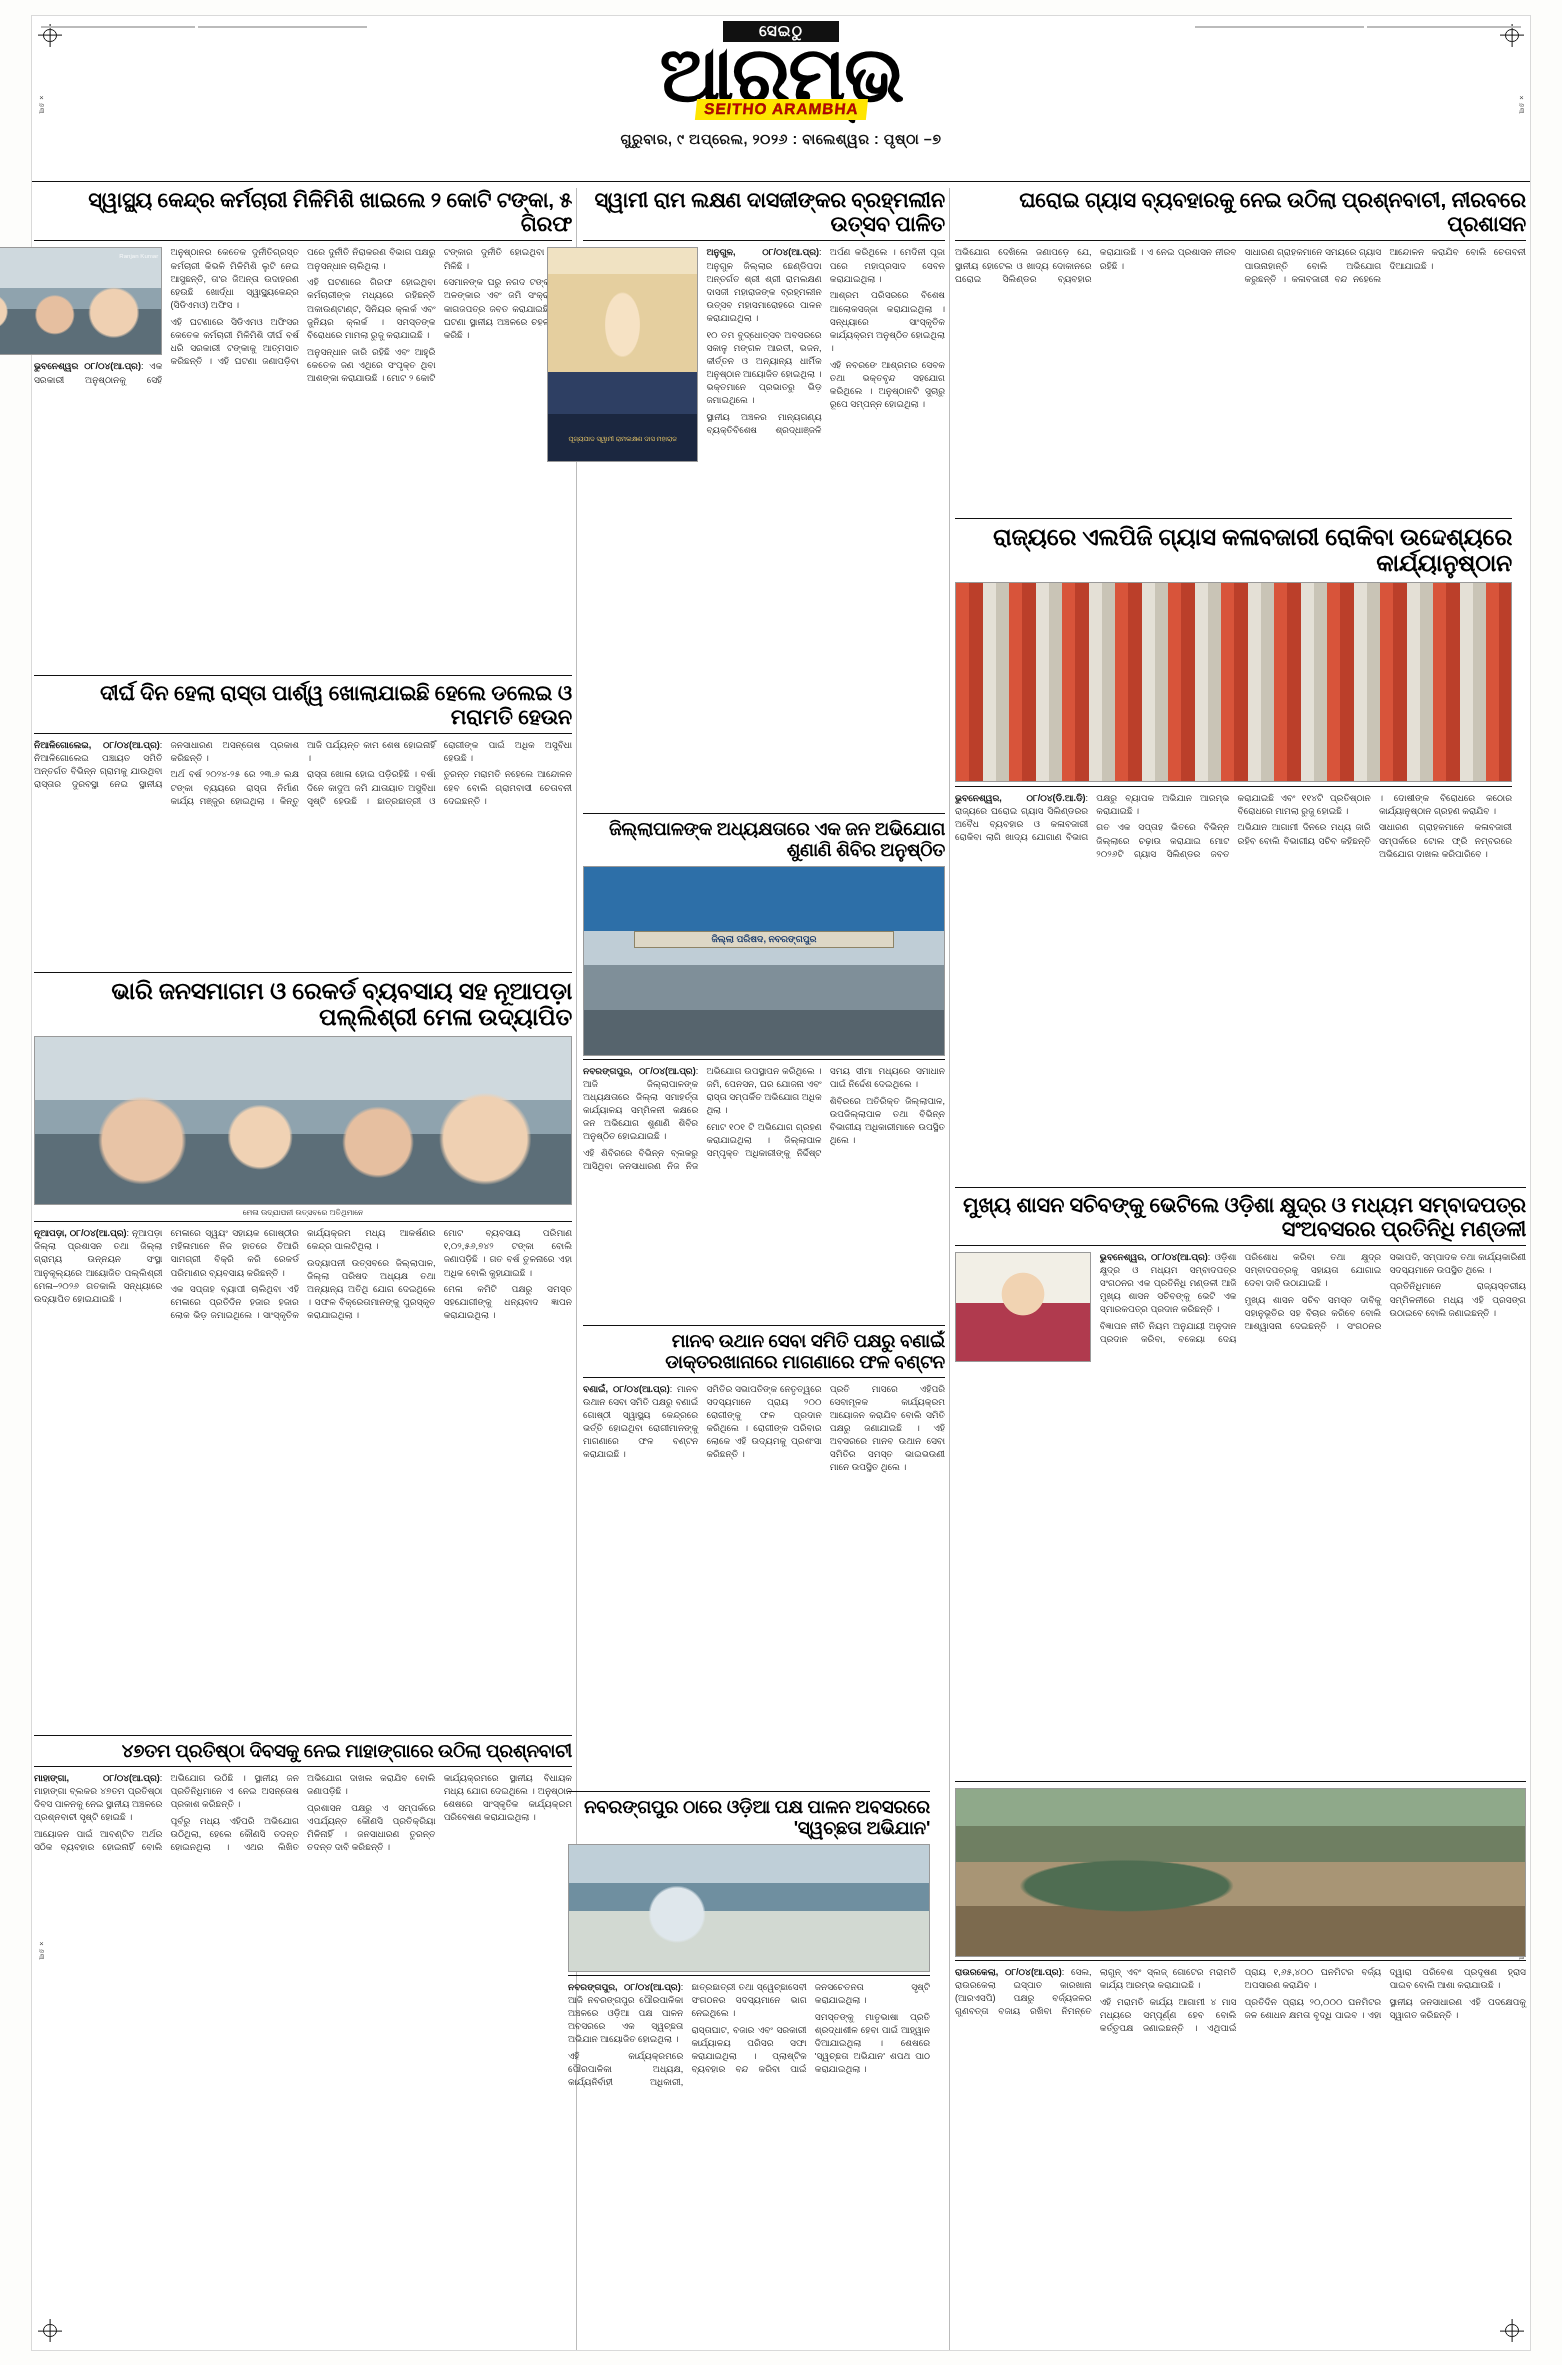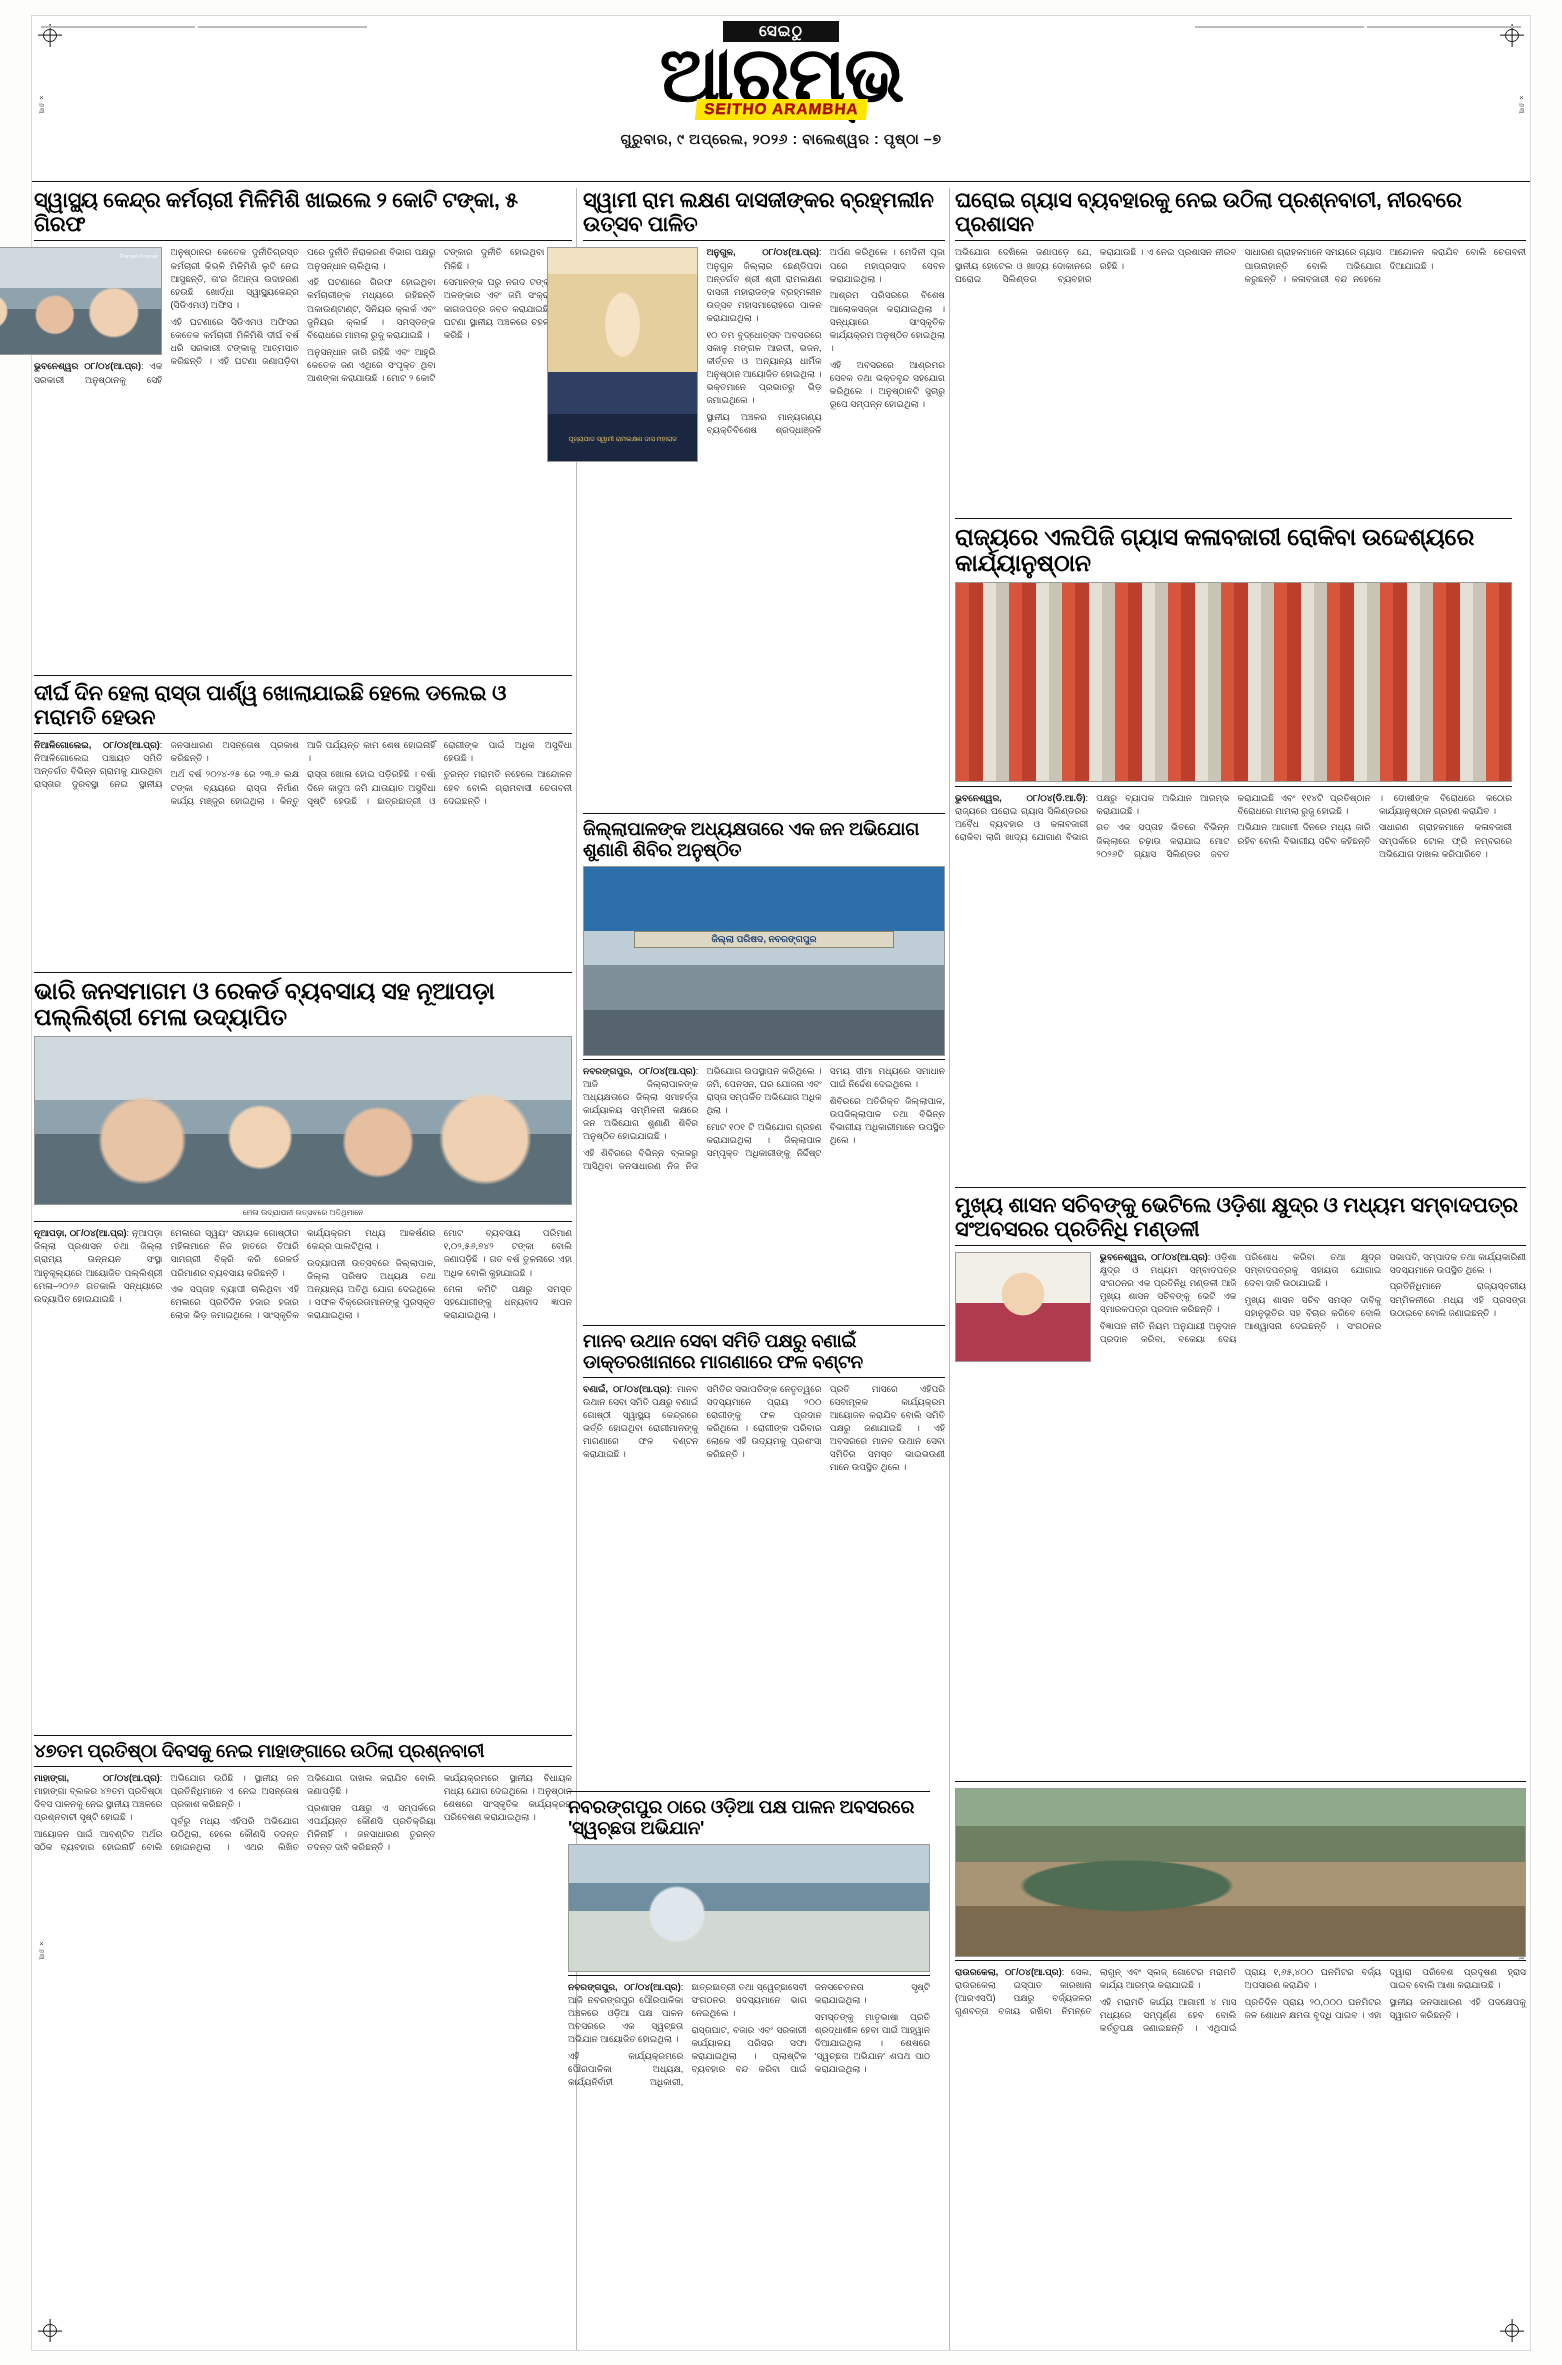--- a/index.html
+++ b/index.html
@@ -89,21 +89,21 @@
   
   .content{
     position:absolute; left:0; right:0; top:172px; bottom:0;
     padding:0 8.2px 3.1px;
   }
   .colrule{ position:absolute; top:0; bottom:0; width:0.5px; background:#bbb; }
 
   .zone{ position:absolute; }
 
   h2.hl{
-    margin:0 0 4.1px; text-align:left; color:#000;
+    margin:0 0 4.1px; text-align:right; color:#000;
     font-weight:bold; line-height:1.14; letter-spacing:-0.3px;
     font-family:"Liberation Sans","DejaVu Sans",sans-serif;
   }
   .hl-xl{ font-size:23.6px; }
   .hl-lg{ font-size:21px; }
   .hl-md{ font-size:18.4px; }
 
   .rule-b{ border-bottom:1px solid #111; margin:3.1px 0 5.1px; }
   .rule-t{ border-top:1px solid #111; margin:5.1px 0 4.1px; }
 
@@ -326,21 +326,21 @@
         <div class="rule-b"></div>
         <div class="body-cols c3">
           <div class="figure float-r" style="width:151px;height:215px;">
             <div class="ph p-statue"></div>
             <div class="ph-banner">ପୂଜ୍ୟପାଦ ସ୍ୱାମୀ ରାମଲକ୍ଷଣ ଦାସ ମହାରାଜ</div>
           </div>
           <p><b>ଅନୁଗୁଳ, ୦୮/୦୪(ଆ.ପ୍ର)</b><span>: ଅନୁଗୁଳ ଜିଲ୍ଲାର ଛେଣ୍ଡିପଦା ଅନ୍ତର୍ଗତ ଶ୍ରୀ ଶ୍ରୀ ରାମଲକ୍ଷଣ ଦାସଜୀ ମହାରାଜଙ୍କ ବ୍ରହ୍ମଲୀନ ଉତ୍ସବ ମହାସମାରୋହରେ ପାଳନ କରାଯାଇଥିଲା ।</span></p>
           <p>୧୦ ତମ ବୁଦ୍ଧୋତ୍ସବ ଅବସରରେ ସକାଳୁ ମଙ୍ଗଳ ଆରତୀ, ଭଜନ, କୀର୍ତ୍ତନ ଓ ଅନ୍ୟାନ୍ୟ ଧାର୍ମିକ ଅନୁଷ୍ଠାନ ଆୟୋଜିତ ହୋଇଥିଲା । ଭକ୍ତମାନେ ପ୍ରଭାତରୁ ଭିଡ଼ ଜମାଇଥିଲେ ।</p>
           <p>ସ୍ଥାନୀୟ ଅଞ୍ଚଳର ମାନ୍ୟଗଣ୍ୟ ବ୍ୟକ୍ତିବିଶେଷ ଶ୍ରଦ୍ଧାଞ୍ଜଳି ଅର୍ପଣ କରିଥିଲେ । ମେଦିନୀ ପୂଜା ପରେ ମହାପ୍ରସାଦ ସେବନ କରାଯାଇଥିଲା ।</p>
           <p>ଆଶ୍ରମ ପରିସରରେ ବିଶେଷ ଆଲୋକସଜ୍ଜା କରାଯାଇଥିଲା । ସନ୍ଧ୍ୟାରେ ସାଂସ୍କୃତିକ କାର୍ଯ୍ୟକ୍ରମ ଅନୁଷ୍ଠିତ ହୋଇଥିଲା ।</p>
-          <p>ଏହି ଅବସରରେ ଆଶ୍ରମର ସେବକ ତଥା ଭକ୍ତବୃନ୍ଦ ସହଯୋଗ କରିଥିଲେ । ଅନୁଷ୍ଠାନଟି ସୁଚାରୁ ରୂପେ ସମ୍ପନ୍ନ ହୋଇଥିଲା ।</p>
+          <p>ଏହି ନବରଙେ ଆଶ୍ରମର ସେବକ ତଥା ଭକ୍ତବୃନ୍ଦ ସହଯୋଗ କରିଥିଲେ । ଅନୁଷ୍ଠାନଟି ସୁଚାରୁ ରୂପେ ସମ୍ପନ୍ନ ହୋଇଥିଲା ।</p>
         </div>
       </section>
 
       <section class="zone" style="left:551px; top:620px; width:362px;">
         <div class="rule-t"></div>
         <h2 class="hl hl-md">ଜିଲ୍ଲାପାଳଙ୍କ ଅଧ୍ୟକ୍ଷତାରେ ଏକ ଜନ ଅଭିଯୋଗ ଶୁଣାଣି ଶିବିର ଅନୁଷ୍ଠିତ</h2>
         <div class="figure" style="width:100%;height:190px;margin:5.1px 0 1px">
           <div class="ph p-meeting"></div>
           <div class="ph-sign">ଜିଲ୍ଲା ପରିଷଦ, ନବରଙ୍ଗପୁର</div>
         </div>

